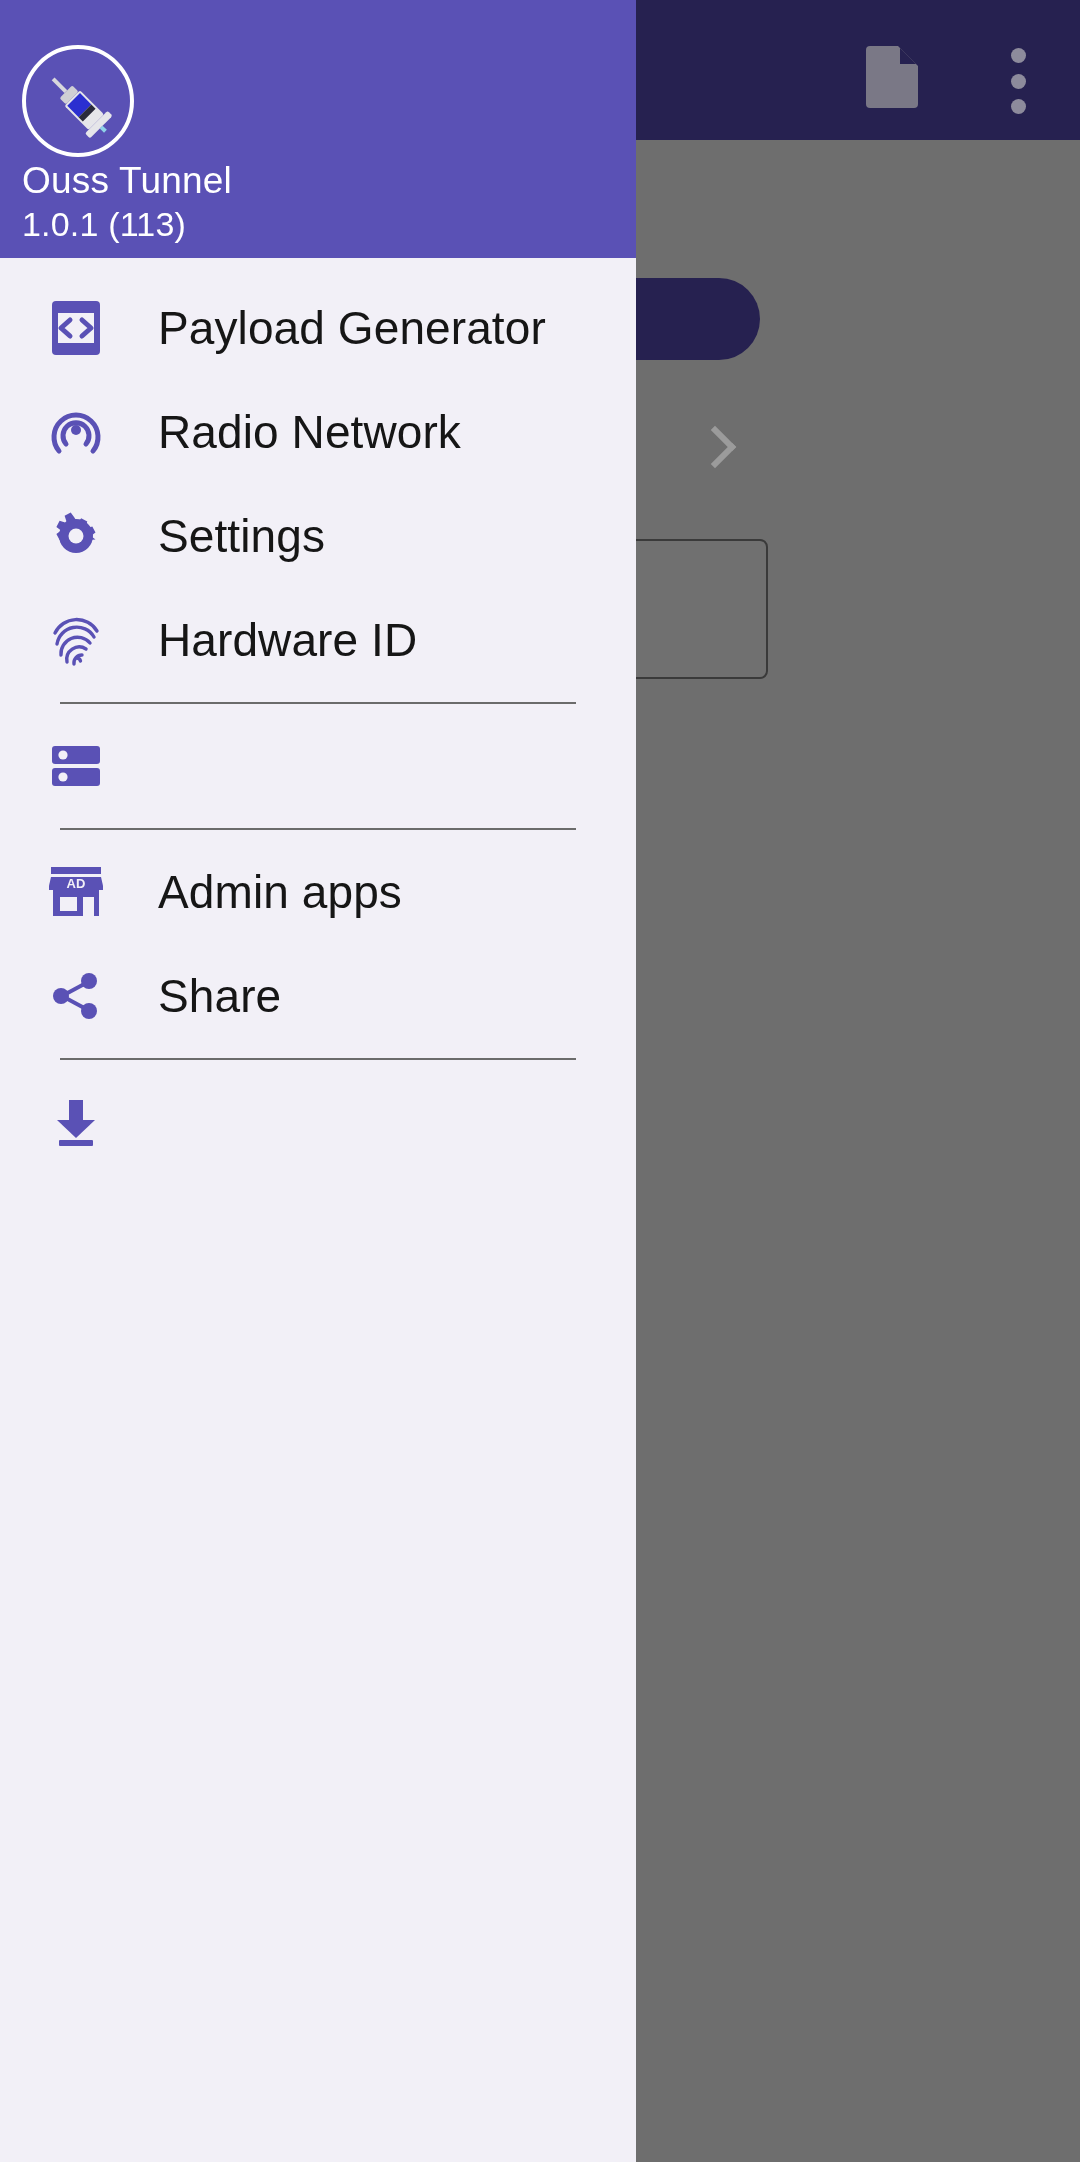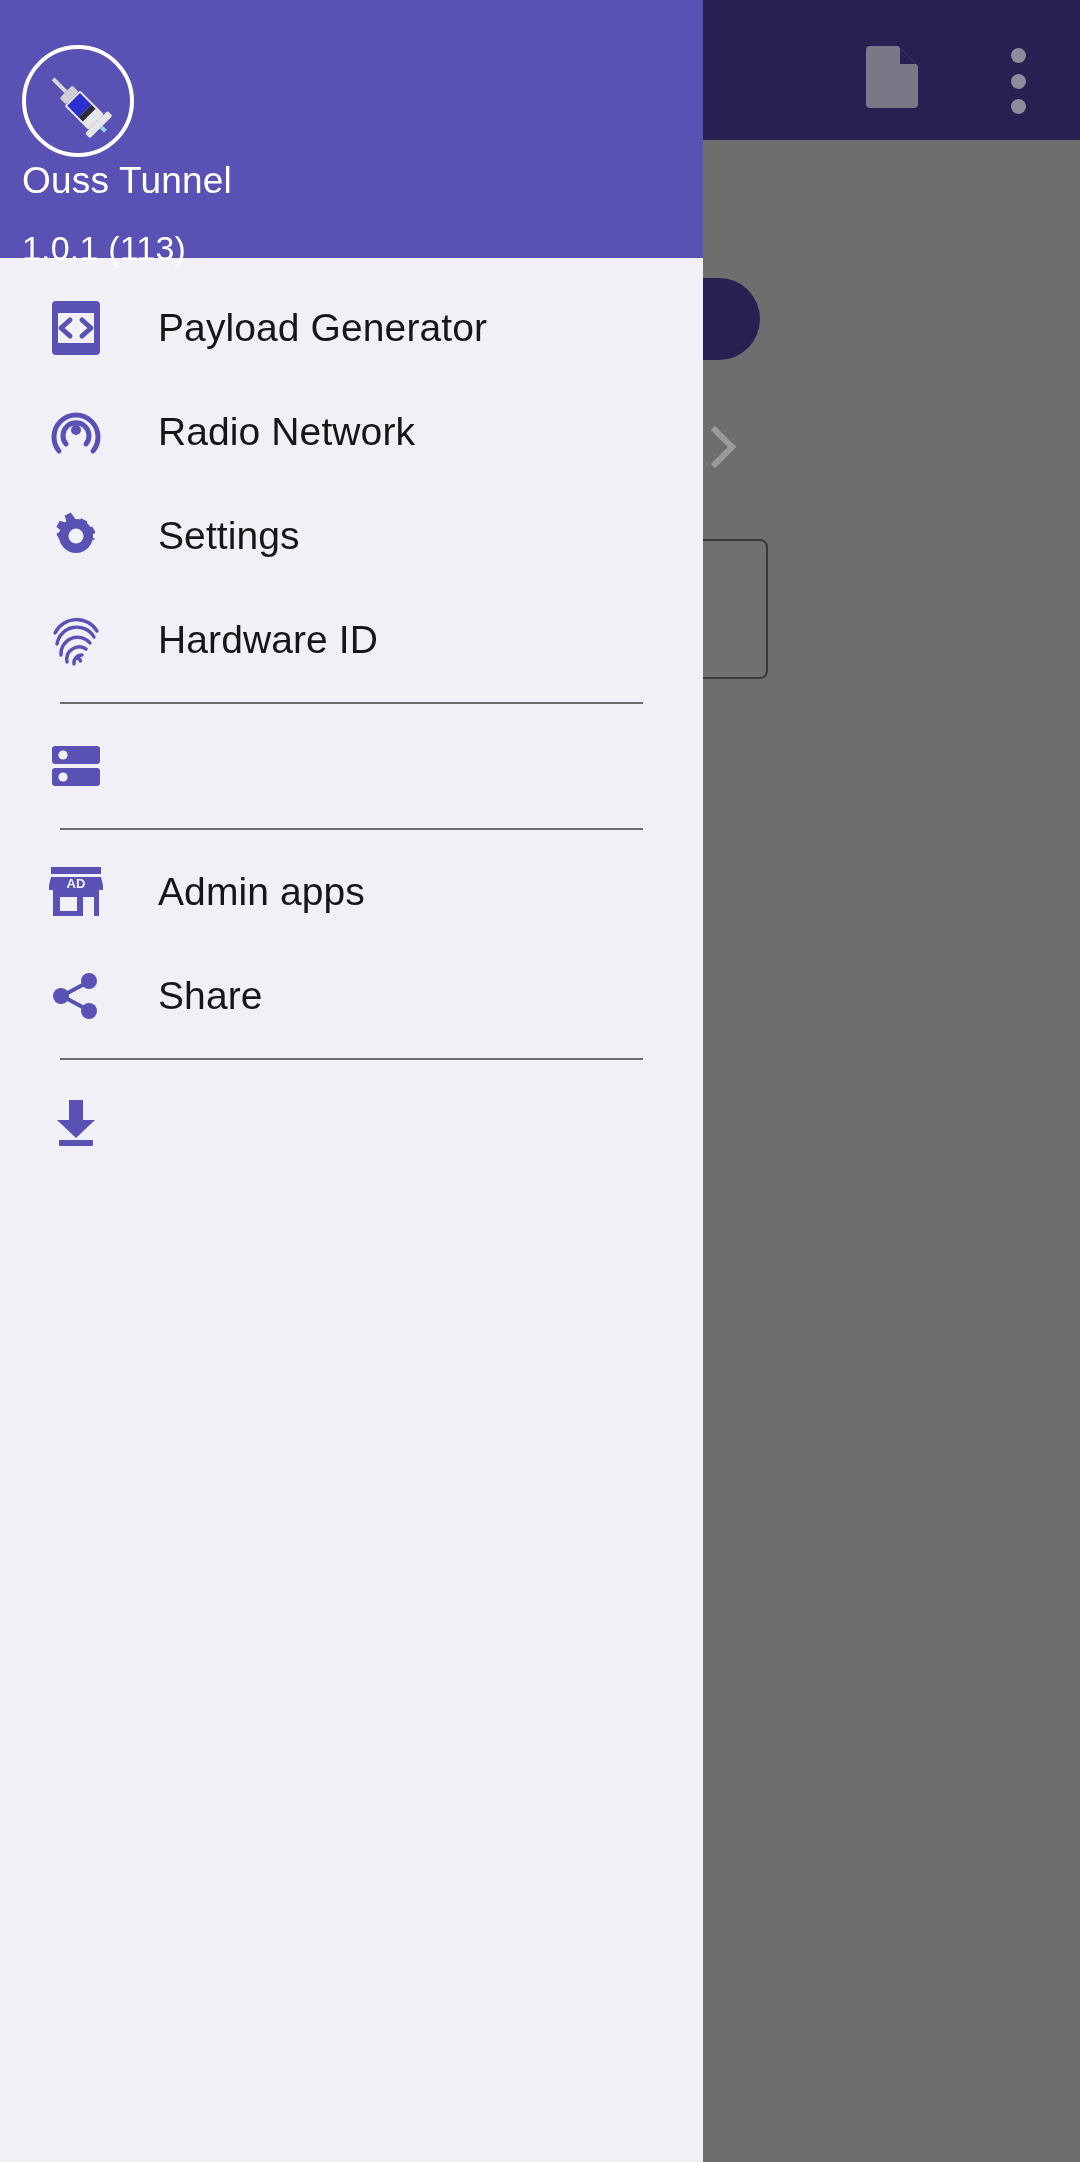--- a/index.html
+++ b/index.html
@@ -53,21 +53,21 @@
     position:absolute; top:432px; left:700px;
     width:30px; height:30px;
     border-right:6px solid #9b9b9b;
     border-top:6px solid #9b9b9b;
     transform:rotate(45deg);
   }
 
   
   #drawer {
     position:absolute; top:0; left:0;
-    width:703px; height:2162px;
+    width:636px; height:2162px;
     background:#f2f0f7;
     z-index:10;
     overflow:hidden;
   }
 
   #drawer-header {
     width:100%; height:258px;
     background:#5a51b5;
     position:relative;
   }
@@ -81,39 +81,38 @@
 
   #app-title {
     position:absolute; left:22px; top:160px;
     font-size:37px; color:#ffffff; font-weight:400;
     letter-spacing:.2px;
   }
   #app-version {
     position:absolute; left:22px; top:205px;
     font-size:34px; color:#ffffff; font-weight:400;
     letter-spacing:.2px;
-    margin-top:24px;
   }
 
   #menu { padding-top:18px; }
 
   .menu-item {
     height:104px;
     display:flex; align-items:center;
     padding-left:48px;
     cursor:pointer;
   }
   .menu-icon {
     width:56px; height:56px;
     display:flex; align-items:center; justify-content:center;
     flex:0 0 56px;
   }
   .menu-label {
     margin-left:54px;
-    font-size:39px; color:#161616;
+    font-size:46px; color:#161616;
     letter-spacing:.1px;
     white-space:nowrap;
   }
 
   .divider {
     height:2px;
     background:#6b6b6b;
     margin:10px 60px 10px 60px;
   }
 </style>

